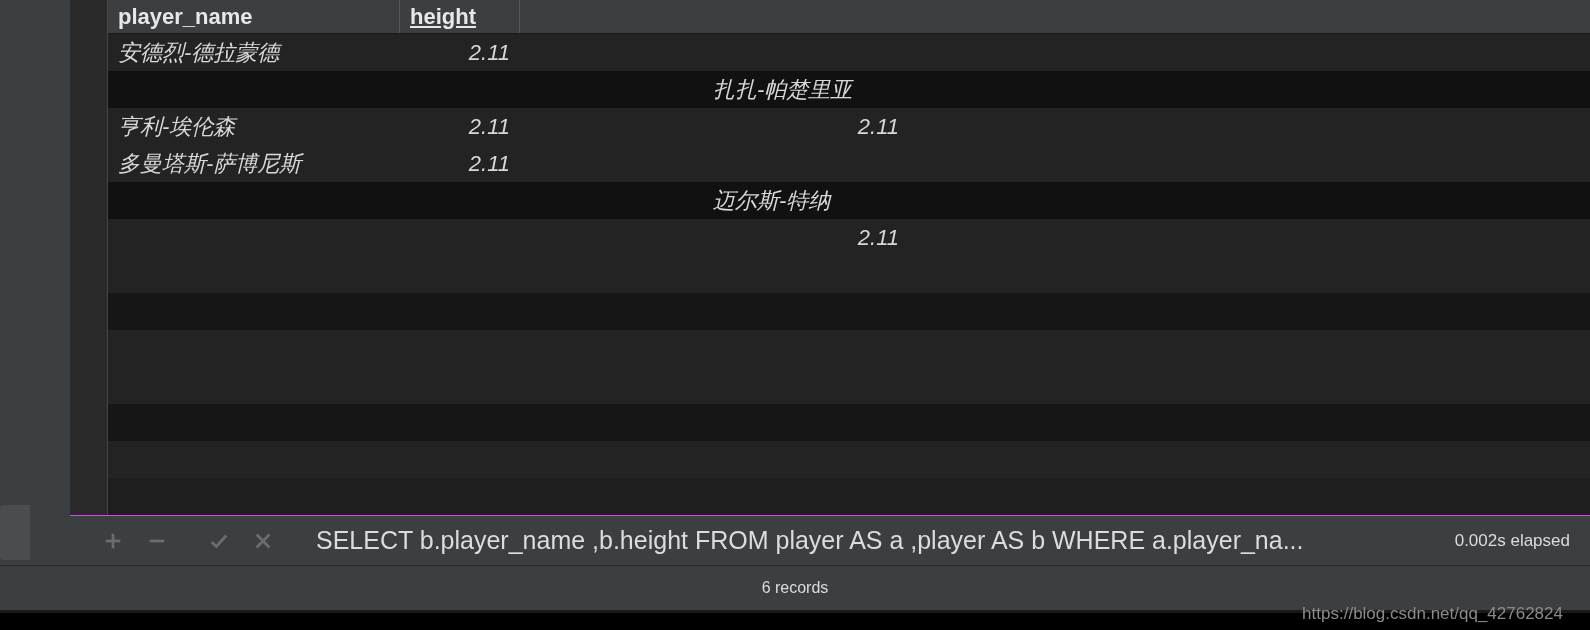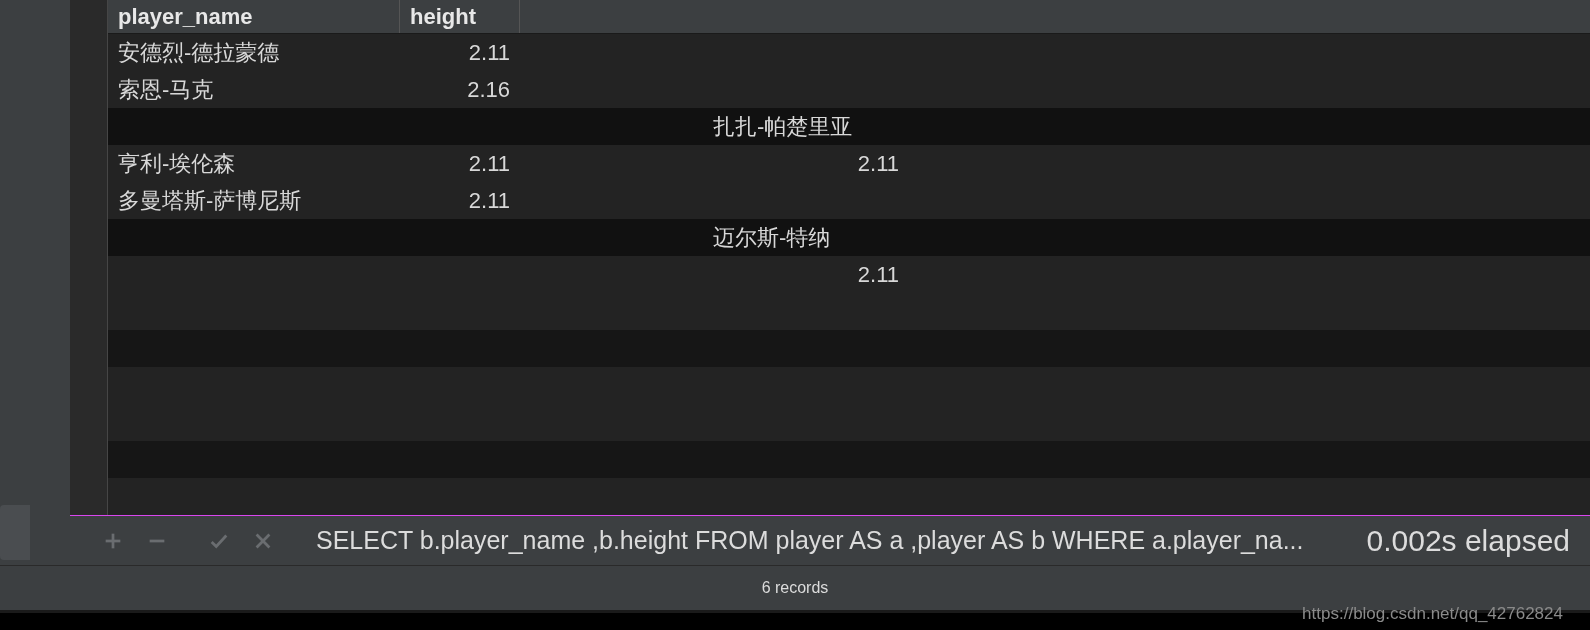--- a/index.html
+++ b/index.html
@@ -60,40 +60,41 @@
     .col-header {
       display: flex;
       align-items: center;
       padding: 0 10px;
       font-size: 22px;
       font-weight: 600;
       color: #e8e8e8;
       border-right: 1px solid #555;
     }
     .col-name { width: 292px; }
-    .col-height { width: 120px; }
+    .col-height { width: 120px; text-decoration: underline; }
     .table-body {
       margin-left: 38px;
     }
     .table-row {
       display: flex;
       height: 37px;
       align-items: center;
     }
     .table-row.odd { background: #232323; }
     .table-row.even { background: #111111; flex-direction: column; }
     .empty-row.odd { background: #232323; }
     .empty-row.even { background: #161616; }
     .cell {
       padding: 16px 10px;
       font-size: 22px;
       color: #d8d8d8;
       display: flex;
       align-items: center;
       height: 100%;
+      font-style: italic;
     }
     .cell-name { width: 292px; }
     .cell-height { width: 120px; justify-content: flex-end; text-align: center; }
     .empty-row {
       height: 37px;
     }
     .toolbar {
       position: absolute;
       left: 70px;
       right: 0;
@@ -127,21 +128,21 @@
       margin-left: 40px;
       font-size: 25px;
       color: #dcdcdc;
       white-space: nowrap;
       overflow: hidden;
       text-overflow: ellipsis;
       flex: 1;
     }
     .elapsed-text {
       margin-left: 30px;
-      font-size: 30px;
+      font-size: 17px;
       color: #dcdcdc;
       white-space: nowrap;
     }
     .status-bar {
       position: absolute;
       left: 0;
       right: 0;
       top: 565px;
       height: 48px;
       background: #3c3f41;
@@ -179,24 +180,20 @@
   <div class="row-num-gutter"></div>
   <div class="table-header">
     <div class="col-header col-name">player_name</div>
     <div class="col-header col-height">height</div>
   </div>
   <div class="table-body">
     <div class="table-row odd">
       <div class="cell cell-name">安德烈-德拉蒙德</div>
       <div class="cell cell-height">2.11</div>
     </div>
-    <div class="table-row odd">
-      <div class="cell cell-name">索恩-马克</div>
-      <div class="cell cell-height">2.16</div>
-    </div>
     <div class="table-row even">
       <div class="cell cell-name">扎扎-帕楚里亚</div>
       <div class="cell cell-height">2.11</div>
     </div>
     <div class="table-row odd">
       <div class="cell cell-name">亨利-埃伦森</div>
       <div class="cell cell-height">2.11</div>
     </div>
     <div class="table-row odd">
       <div class="cell cell-name">多曼塔斯-萨博尼斯</div>

